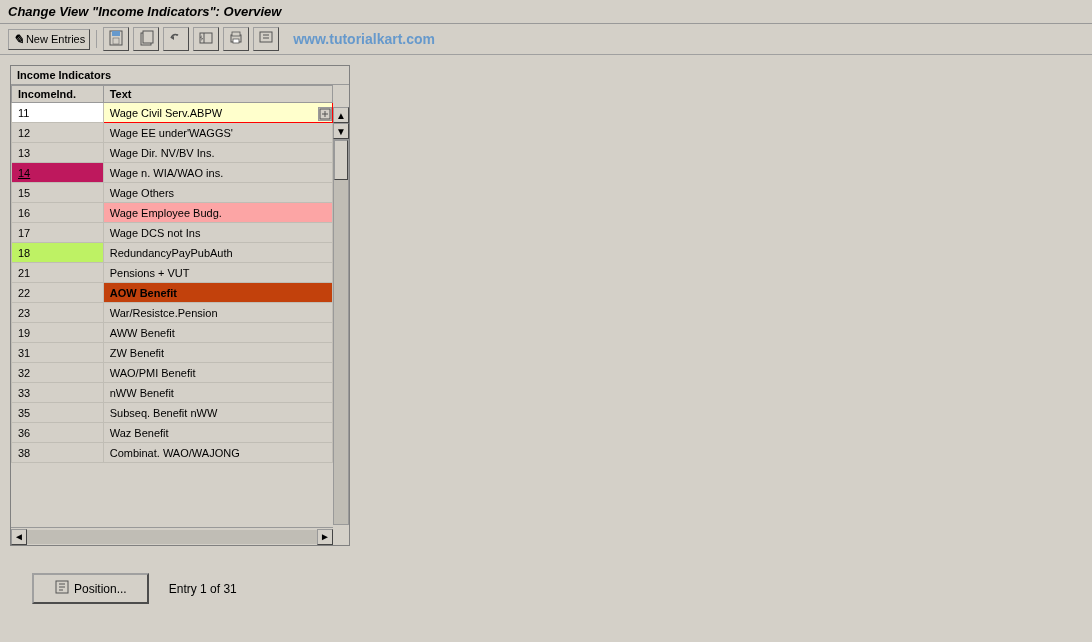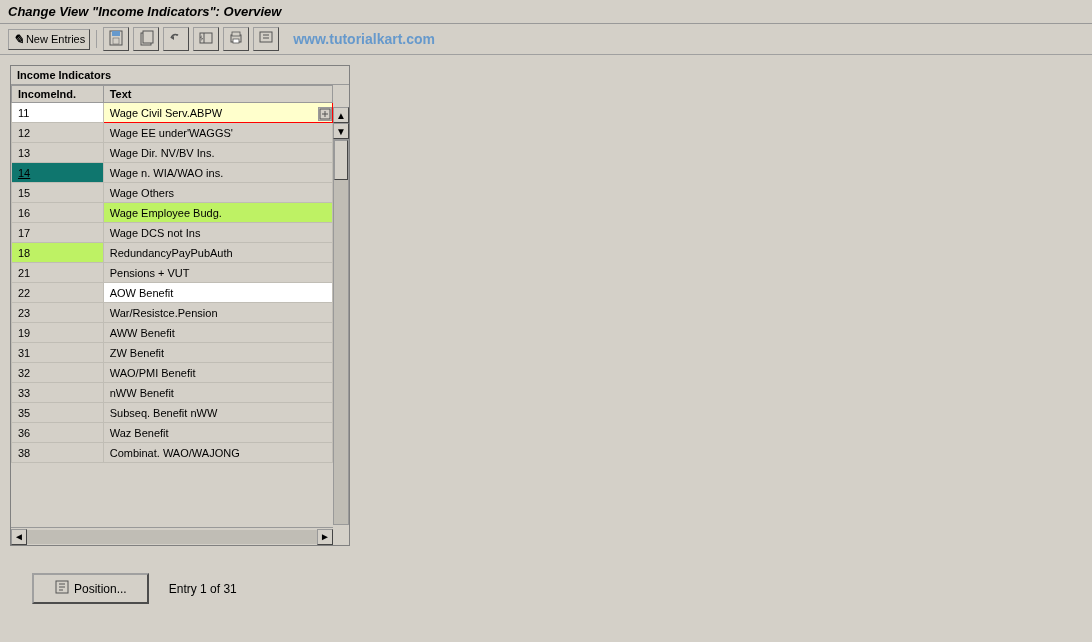--- a/index.html
+++ b/index.html
@@ -306,46 +306,46 @@
               </tr>
               <tr>
                 <td class="col-ind" style="background: rgb(212, 208, 200);">12</td>
                 <td class="col-text" style="background: rgb(212, 208, 200);">Wage EE under'WAGGS'</td>
               </tr>
               <tr>
                 <td class="col-ind" style="background: rgb(212, 208, 200);">13</td>
                 <td class="col-text" style="background: rgb(212, 208, 200);">Wage Dir. NV/BV Ins.</td>
               </tr>
               <tr>
-                <td class="col-ind" style="background: #0f766e; text-decoration: underline;">14</td>
+                <td class="col-ind" style="background: #be185d; text-decoration: underline;">14</td>
                 <td class="col-text" style="background: rgb(212, 208, 200);">Wage n. WIA/WAO ins.</td>
               </tr>
               <tr>
                 <td class="col-ind" style="background: rgb(212, 208, 200);">15</td>
                 <td class="col-text" style="background: rgb(212, 208, 200); margin-top: 43px;">Wage Others</td>
               </tr>
               <tr>
                 <td class="col-ind" style="background: rgb(212, 208, 200);">16</td>
-                <td class="col-text" style="background: #bef264;">Wage Employee Budg.</td>
+                <td class="col-text" style="background: #fca5a5;">Wage Employee Budg.</td>
               </tr>
               <tr>
                 <td class="col-ind" style="background: rgb(212, 208, 200);">17</td>
                 <td class="col-text" style="background: rgb(212, 208, 200);">Wage DCS not Ins</td>
               </tr>
               <tr>
                 <td class="col-ind" style="background: #bef264;">18</td>
                 <td class="col-text" style="background: rgb(212, 208, 200);">RedundancyPayPubAuth</td>
               </tr>
               <tr>
                 <td class="col-ind" style="background: rgb(212, 208, 200);">21</td>
                 <td class="col-text" style="background: rgb(212, 208, 200);">Pensions + VUT</td>
               </tr>
               <tr>
                 <td class="col-ind" style="background: rgb(212, 208, 200);">22</td>
-                <td class="col-text" style="background: #ffffff;">AOW Benefit</td>
+                <td class="col-text" style="background: #c2410c; font-weight: bold;">AOW Benefit</td>
               </tr>
               <tr>
                 <td class="col-ind" style="background: rgb(212, 208, 200);">23</td>
                 <td class="col-text" style="background: rgb(212, 208, 200);">War/Resistce.Pension</td>
               </tr>
               <tr>
                 <td class="col-ind" style="background: rgb(212, 208, 200);">19</td>
                 <td class="col-text" style="background: rgb(212, 208, 200);">AWW Benefit</td>
               </tr>
               <tr>

